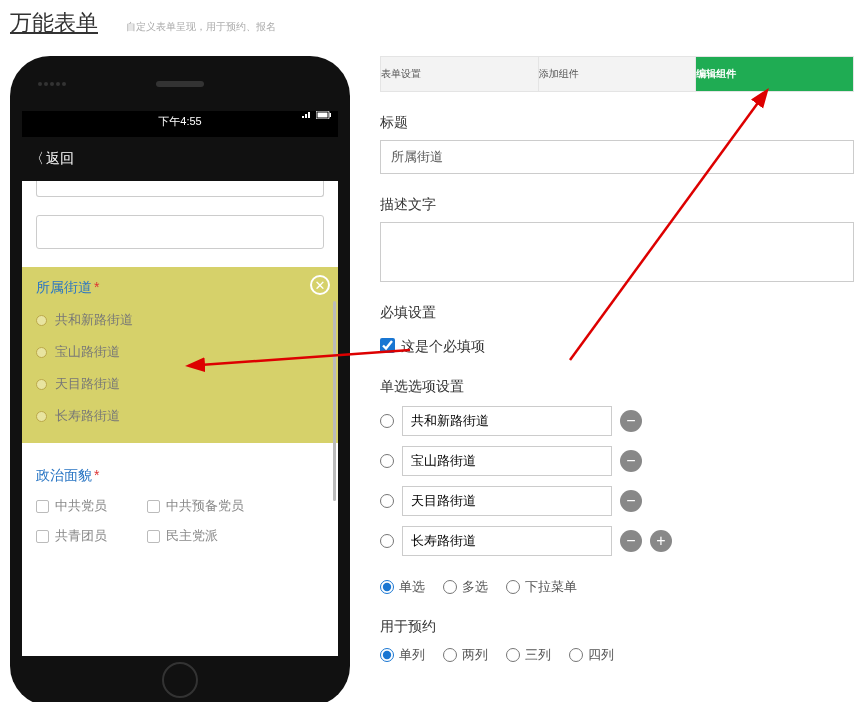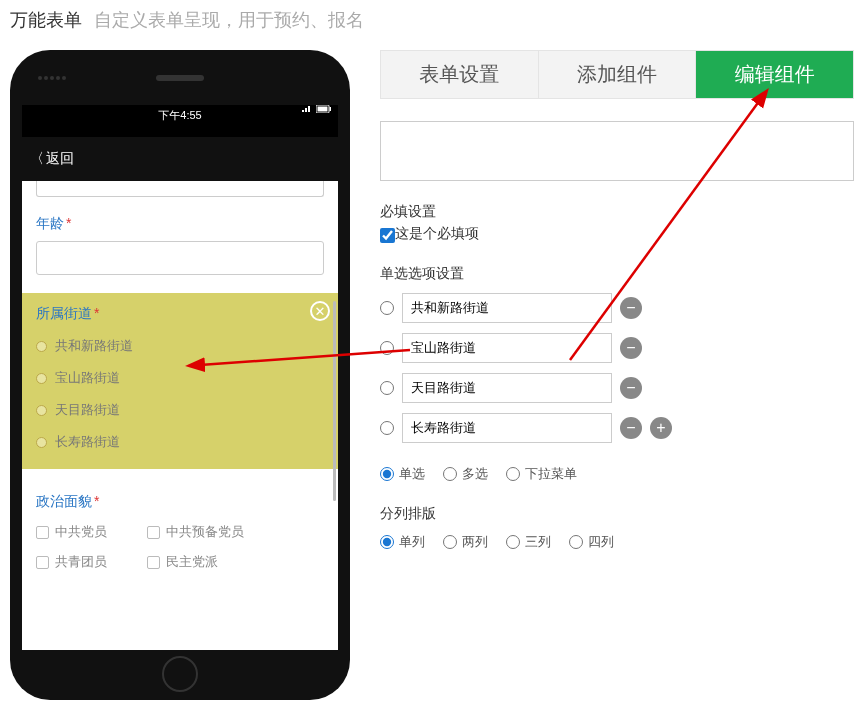--- a/index.html
+++ b/index.html
@@ -1,32 +1,32 @@
 <!DOCTYPE html>
 <html><head>
 <meta charset="utf-8">
 <style>
 * { box-sizing: border-box; margin: 0; padding: 0; }
 body { font-family: "Microsoft YaHei", Arial, sans-serif; font-size: 14px; color: #333; background: #fff; width: 864px; height: 702px; position: relative; overflow: hidden; }
 
 .page-header { padding: 8px 10px; }
-.page-header .title { font-size: 18px; color: #333; display: inline-block; }
-.page-header .subtitle { font-size: 18px; color: #aaa; margin-left: 8px; }
+.page-header .title { font-size: 22px; color: #333; display: inline-block; text-decoration: underline; }
+.page-header .subtitle { font-size: 10px; color: #aaa; margin-left: 24px; }
 
 .layout { display: flex; padding: 10px; gap: 30px; }
 
 .phone-frame { width: 340px; height: 650px; background: #111; border-radius: 40px; padding: 55px 12px 50px 12px; position: relative; }
 .phone-top { position: absolute; top: 25px; left: 0; right: 0; display: flex; justify-content: center; align-items: center; }
 .phone-speaker { width: 48px; height: 6px; background: #333; border-radius: 3px; }
 .phone-dots { position: absolute; left: 28px; top: 26px; display: flex; gap: 2px; }
 .phone-dots span { width: 4px; height: 4px; background: #333; border-radius: 50%; }
 .phone-home { position: absolute; bottom: 8px; left: 50%; transform: translateX(-50%); width: 36px; height: 36px; border: 2px solid #333; border-radius: 50%; }
 
 .phone-screen { background: #fff; height: 100%; position: relative; display: flex; flex-direction: column; }
-.statusbar { background: #000; color: #fff; height: 32px; font-size: 11px; text-align: center; line-height: 20px; position: relative; }
+.statusbar { background: #000; color: #fff; height: 26px; font-size: 11px; text-align: center; line-height: 20px; position: relative; }
 .statusbar .right-icons { position: absolute; right: 6px; top: 0; display: flex; gap: 3px; align-items: center; }
 .navbar { background: #111; color: #fff; height: 44px; display: flex; align-items: center; padding: 0 8px; }
 .navbar .back { font-size: 14px; display: flex; align-items: center; gap: 2px; }
 .navbar .nav-title { flex: 1; text-align: center; font-size: 17px; margin-left: -20px; }
 
 .form-body { flex: 1; overflow: hidden; background: #fff; position: relative; }
 .form-scroll { padding: 0 14px; }
 .field-row { margin-top: 18px; }
 .field-label { color: #2a76c4; font-size: 14px; }
 .req { color: #d33; margin-left: 2px; }
@@ -40,30 +40,30 @@
 
 .sec-political { margin-top: 24px; padding: 0 14px 10px 14px; }
 .check-row { display: flex; gap: 40px; margin-top: 12px; }
 .check-item { display: flex; align-items: center; gap: 6px; color: #888; font-size: 13px; }
 .check-item .box { width: 13px; height: 13px; border: 1px solid #bbb; border-radius: 2px; }
 
 .scroll-ind { position: absolute; right: 2px; top: 120px; width: 3px; height: 200px; background: #bbb; border-radius: 2px; }
 
 .editor { flex: 1; }
 .tabs { display: flex; border: 1px solid #e4e4e4; }
-.tab { flex: 1; text-align: center; padding: 10px 0; background: #f3f3f3; color: #555; border-right: 1px solid #e4e4e4; font-size: 20px; }
+.tab { flex: 1; text-align: left; padding: 10px 0; background: #f3f3f3; color: #555; border-right: 1px solid #e4e4e4; font-size: 10px; }
 .tab:last-child { border-right: none; }
-.tab.active { background: #1fac53; color: #fff; }
+.tab.active { background: #1fac53; color: #fff; font-weight: bold; }
 
 .ed-section { margin-top: 22px; }
 .ed-label { font-size: 14px; color: #333; }
 .ed-input { margin-top: 8px; width: 100%; height: 34px; border: 1px solid #ccc; padding: 0 10px; font-size: 13px; color: #555; }
 .ed-textarea { margin-top: 8px; width: 100%; height: 60px; border: 1px solid #ccc; }
 
-.check-line { margin-top: 4px; display: flex; align-items: flex-end; gap: 0; }
+.check-line { margin-top: 16px; display: flex; align-items: flex-start; gap: 6px; }
 .check-line input[type=checkbox] { width: 15px; height: 15px; accent-color: #1976d2; }
 
 .opt-row { display: flex; align-items: center; gap: 8px; margin-top: 10px; }
 .opt-row input[type=radio] { width: 14px; height: 14px; }
 .opt-row input[type=text] { flex: 0 0 210px; height: 30px; border: 1px solid #ccc; padding: 0 8px; font-size: 13px; }
 .circ-btn { width: 22px; height: 22px; border-radius: 50%; background: #888; color: #fff; display: flex; align-items: center; justify-content: center; font-size: 16px; line-height: 1; }
 
 .radio-line { display: flex; align-items: flex-start; gap: 18px; margin-top: 10px; }
 .radio-line label { display: flex; align-items: center; gap: 5px; font-size: 13px; color: #555; }
 .radio-line input[type=radio] { width: 14px; height: 14px; accent-color: #1976d2; }
@@ -111,21 +111,20 @@
         <div class="back">
           <span>〈</span>
           <span>返回</span>
         </div>
       </div>
 
       <div class="form-body">
         <div class="input-top-trim"></div>
         <div class="form-scroll">
           <div class="field-row">
-            <div class="field-label"><span>年龄</span><span class="req">*</span></div>
             <div class="field-input"></div>
           </div>
         </div>
 
         <div class="highlight-block">
           <div class="x-close">✕</div>
           <div class="field-label"><span>所属街道</span><span class="req">*</span></div>
           <div class="radio-item">
               <span class="dot"></span>
               <span>共和新路街道</span>
@@ -173,22 +172,27 @@
     </div>
   </div>
 
   <div class="editor">
     <div class="tabs">
       <div class="tab">表单设置</div>
       <div class="tab">添加组件</div>
       <div class="tab active">编辑组件</div>
     </div>
 
-
-    <div class="ed-section">
+    <div class="ed-section">
+      <div class="ed-label">标题</div>
+      <input class="ed-input" value="所属街道" style="">
+    </div>
+
+    <div class="ed-section">
+      <div class="ed-label">描述文字</div>
       <div class="ed-textarea"></div>
     </div>
 
     <div class="ed-section">
       <div class="ed-label">必填设置</div>
       <div class="check-line">
         <input type="checkbox" checked="" style="">
         <span>这是个必填项</span>
       </div>
     </div>
@@ -229,21 +233,21 @@
             <span>多选</span>
           </label>
         <label>
             <input type="radio" name="ct" style="">
             <span>下拉菜单</span>
           </label>
       </div>
     </div>
 
     <div class="ed-section">
-      <div class="ed-label">分列排版</div>
+      <div class="ed-label">用于预约</div>
       <div class="radio-line">
         <label>
             <input type="radio" name="col" checked="" style="">
             <span>单列</span>
           </label>
         <label>
             <input type="radio" name="col" style="">
             <span>两列</span>
           </label>
         <label>

